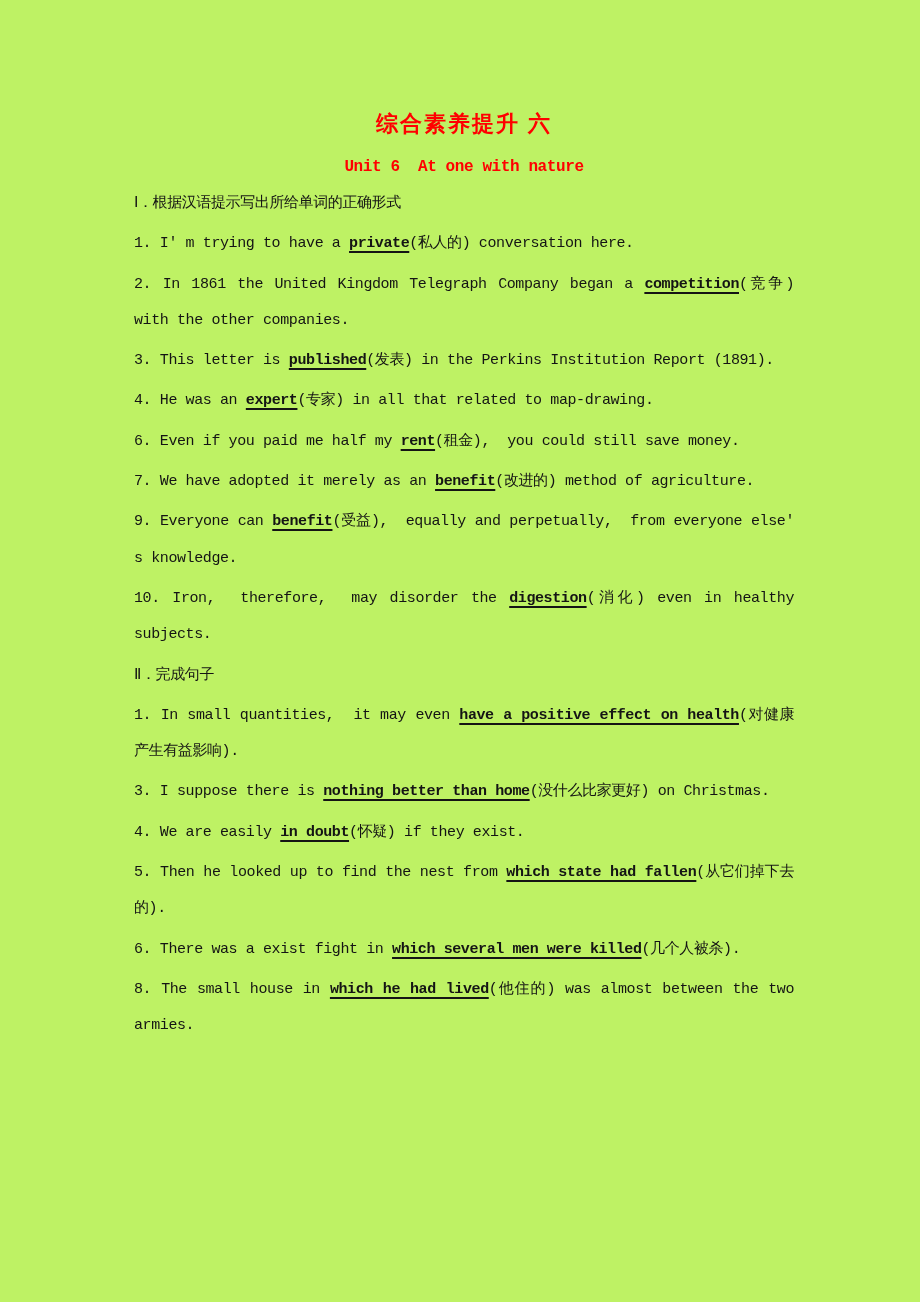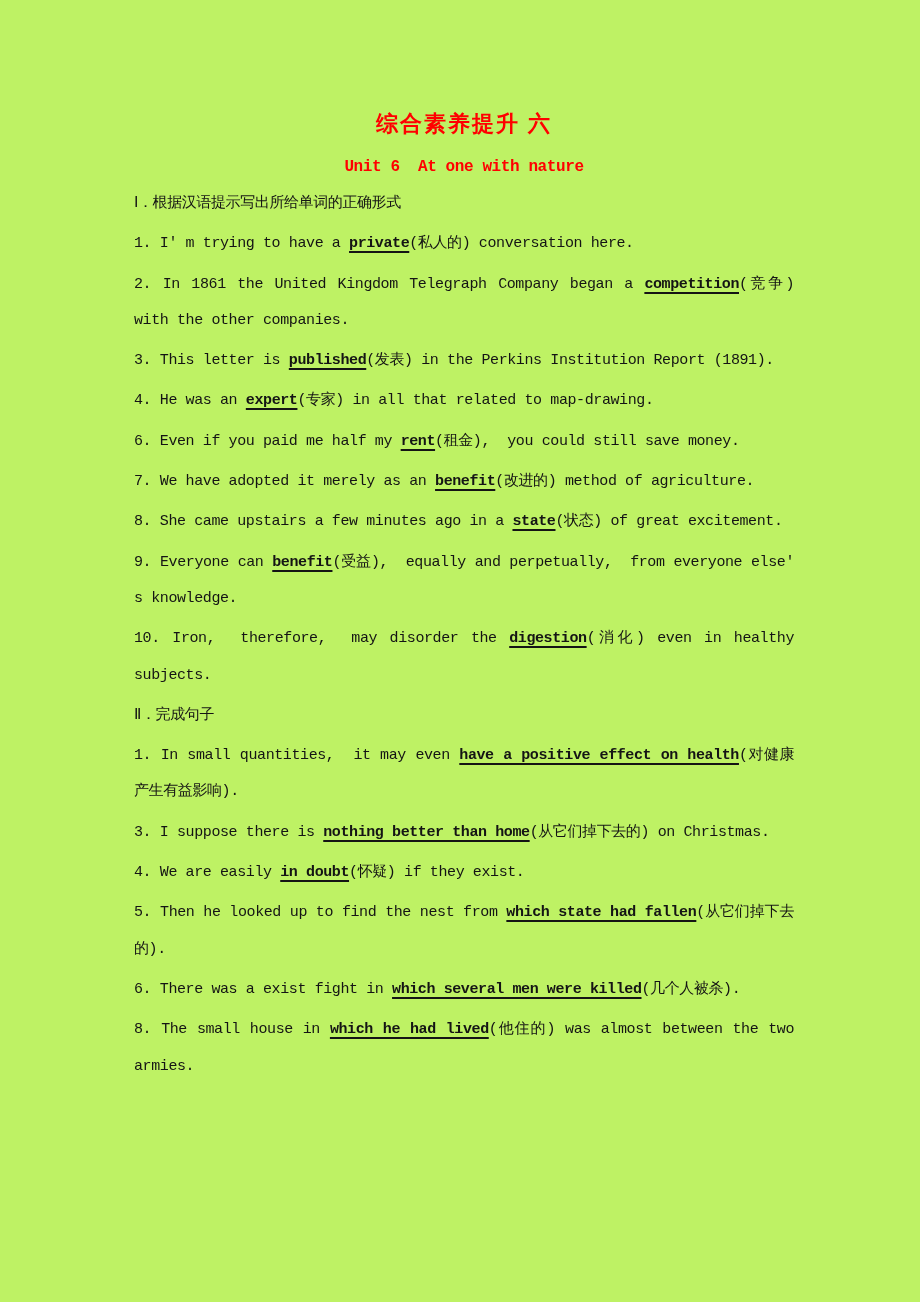--- a/index.html
+++ b/index.html
@@ -67,25 +67,24 @@
     <h1 class="title">综合素养提升 六</h1>
     <h2 class="subtitle">Unit 6  At one with nature</h2>
     <div class="body-text" id="sections">
         <p class="line heading">Ⅰ．根据汉语提示写出所给单词的正确形式</p>
         <p class="line item"><span>1.</span><span> I' m trying to have a </span><span class="emph">private</span><span>(私人的) conversation here.</span></p>
         <p class="line item"><span>2.</span><span> In 1861 the United Kingdom Telegraph Company began a </span><span class="emph">competition</span><span>(竞争) with the other companies.</span></p>
         <p class="line item"><span>3.</span><span> This letter is </span><span class="emph">published</span><span>(发表) in the Perkins Institution Report (1891).</span></p>
         <p class="line item"><span>4.</span><span> He was an </span><span class="emph">expert</span><span>(专家) in all that related to map-drawing.</span></p>
         <p class="line item"><span>6.</span><span> Even if you paid me half my </span><span class="emph">rent</span><span>(租金),  you could still save money.</span></p>
         <p class="line item"><span>7.</span><span> We have adopted it merely as an </span><span class="emph">benefit</span><span>(改进的) method of agriculture.</span></p>
-        <p class="line item"><span>8.</span><span> She came upstairs a few minutes ago in a </span><span class="emph">state</span><span>(状态) of great excitement.</span></p>
         <p class="line item"><span>9.</span><span> Everyone can </span><span class="emph">benefit</span><span>(受益),  equally and perpetually,  from everyone else' s knowledge.</span></p>
         <p class="line item"><span>10.</span><span> Iron,  therefore,  may disorder the </span><span class="emph">digestion</span><span>(消化) even in healthy subjects.</span></p>
         <p class="line heading">Ⅱ．完成句子</p>
         <p class="line item"><span>1.</span><span> In small quantities,  it may even </span><span class="emph">have a positive effect on health</span><span>(对健康产生有益影响).</span></p>
-        <p class="line item"><span>3.</span><span> I suppose there is </span><span class="emph">nothing better than home</span><span>(从它们掉下去的) on Christmas.</span></p>
+        <p class="line item"><span>3.</span><span> I suppose there is </span><span class="emph">nothing better than home</span><span>(没什么比家更好) on Christmas.</span></p>
         <p class="line item"><span>4.</span><span> We are easily </span><span class="emph">in doubt</span><span>(怀疑) if they exist.</span></p>
         <p class="line item"><span>5.</span><span> Then he looked up to find the nest from </span><span class="emph">which state had fallen</span><span>(从它们掉下去的).</span></p>
         <p class="line item"><span>6.</span><span> There was a exist fight in </span><span class="emph">which several men were killed</span><span>(几个人被杀).</span></p>
         <p class="line item"><span>8.</span><span> The small house in </span><span class="emph">which he had lived</span><span>(他住的) was almost between the two armies.</span></p>
       </div>
   </div>
 </div>
 
 </body></html>

